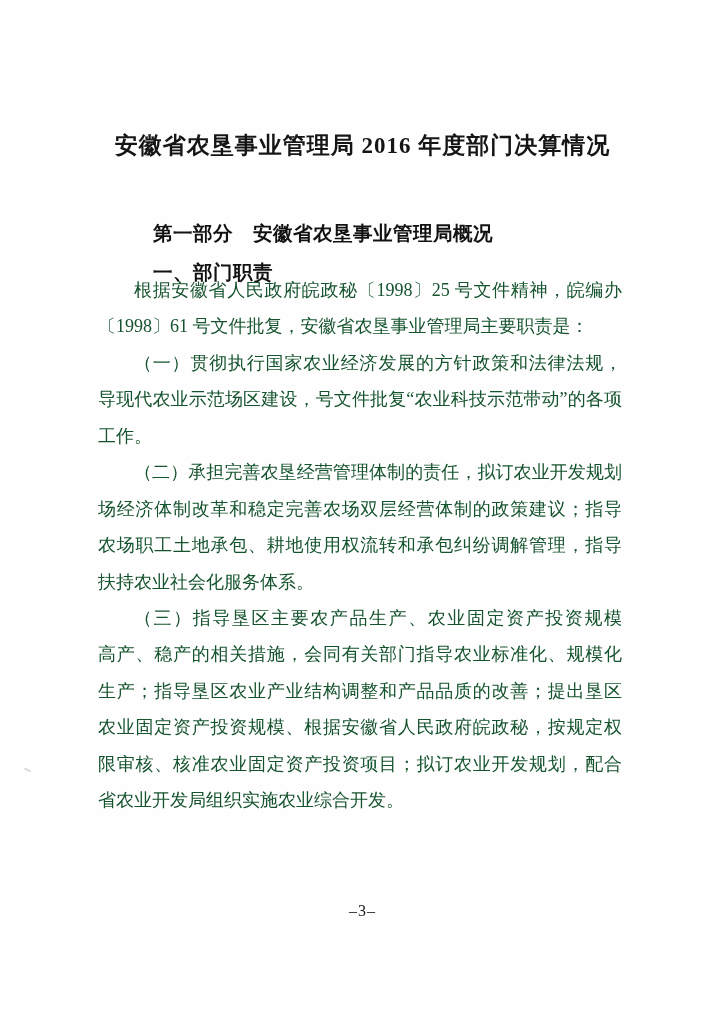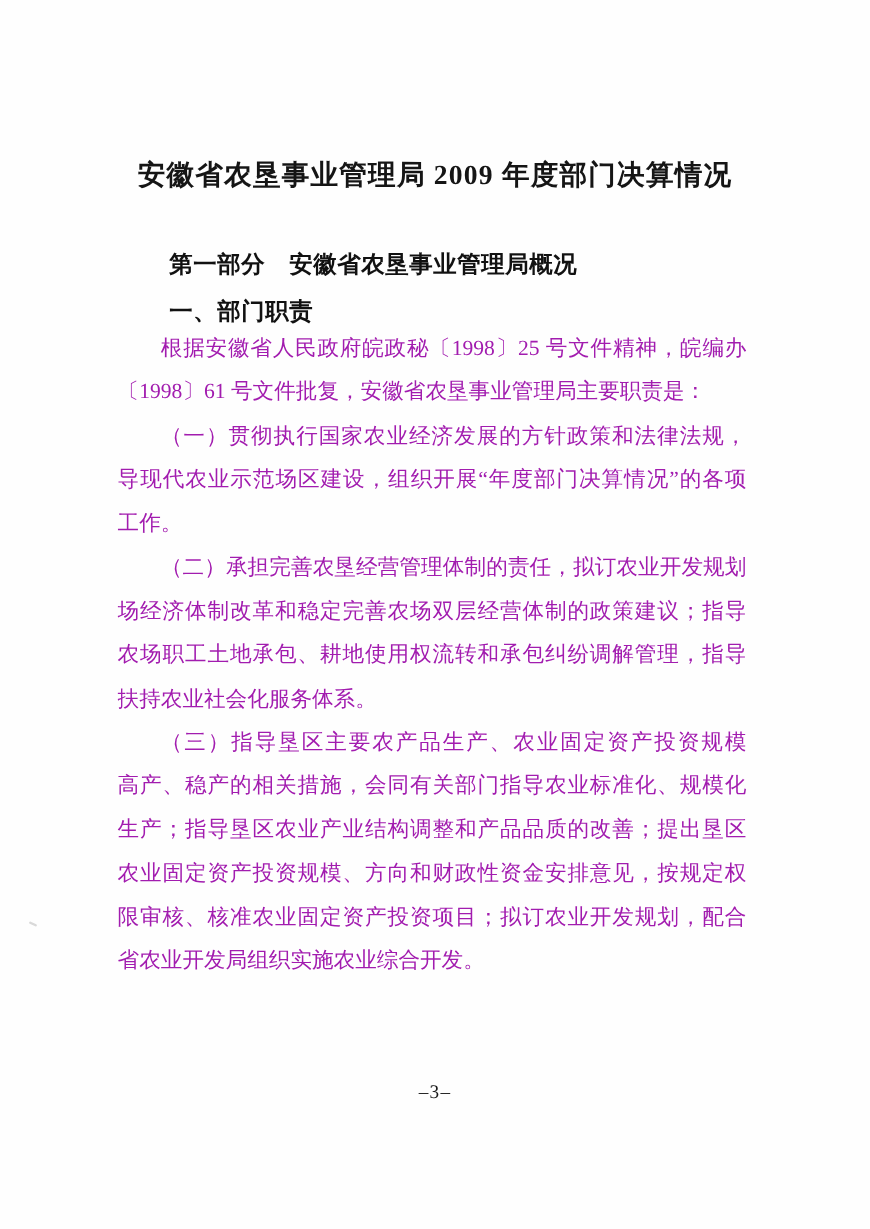--- a/index.html
+++ b/index.html
@@ -21,37 +21,37 @@
     text-align: center;
     font-size: 23px;
     line-height: 32px;
     font-weight: 700;
     letter-spacing: 1px;
     font-family: "Liberation Serif", "DejaVu Serif", serif;
   }
   .heading {
     position: absolute;
     left: 137px;
-    margin: 4px;
+    margin: 16px;
     font-size: 19.5px;
     line-height: 26px;
     font-weight: 700;
     letter-spacing: 0.5px;
     font-family: "Liberation Sans", "DejaVu Sans", sans-serif;
     color: #111;
   }
   .heading-1 { top: 204px; }
   .heading-2 { top: 243px; }
   .body-lines {
     position: absolute;
     left: 98px;
     top: 272px;
     width: 524px;
     font-size: 18px;
-    color: #a21caf;
+    color: #14532d;
   }
   .line {
     height: 36.45px;
     line-height: 36.45px;
     overflow: hidden;
   }
   .line.justify {
     text-align: justify;
     text-align-last: justify;
   }
@@ -76,40 +76,40 @@
     background: #c9c9c9;
     opacity: 0.7;
     transform: rotate(25deg);
     border-radius: 1px;
   }
 </style>
 </head>
 <body>
 
 <div class="page">
-  <h1 class="doc-title">安徽省农垦事业管理局 2009 年度部门决算情况</h1>
+  <h1 class="doc-title">安徽省农垦事业管理局 2016 年度部门决算情况</h1>
 
   <h2 class="heading heading-1">第一部分　安徽省农垦事业管理局概况</h2>
 
   <h3 class="heading heading-2">一、部门职责</h3>
 
   <div class="body-lines" id="body-lines">
       <div class="line indent justify">根据安徽省人民政府皖政秘〔1998〕25 号文件精神，皖编办</div>
       <div class="line">〔1998〕61 号文件批复，安徽省农垦事业管理局主要职责是：</div>
       <div class="line indent justify">（一）贯彻执行国家农业经济发展的方针政策和法律法规，</div>
-      <div class="line justify">导现代农业示范场区建设，组织开展“年度部门决算情况”的各项</div>
+      <div class="line justify">导现代农业示范场区建设，号文件批复“农业科技示范带动”的各项</div>
       <div class="line">工作。</div>
       <div class="line indent justify">（二）承担完善农垦经营管理体制的责任，拟订农业开发规划</div>
       <div class="line justify">场经济体制改革和稳定完善农场双层经营体制的政策建议；指导</div>
       <div class="line justify">农场职工土地承包、耕地使用权流转和承包纠纷调解管理，指导</div>
       <div class="line">扶持农业社会化服务体系。</div>
       <div class="line indent justify">（三）指导垦区主要农产品生产、农业固定资产投资规模</div>
       <div class="line justify">高产、稳产的相关措施，会同有关部门指导农业标准化、规模化</div>
       <div class="line justify">生产；指导垦区农业产业结构调整和产品品质的改善；提出垦区</div>
-      <div class="line justify">农业固定资产投资规模、方向和财政性资金安排意见，按规定权</div>
+      <div class="line justify">农业固定资产投资规模、根据安徽省人民政府皖政秘，按规定权</div>
       <div class="line justify">限审核、核准农业固定资产投资项目；拟订农业开发规划，配合</div>
       <div class="line">省农业开发局组织实施农业综合开发。</div>
     </div>
 
   <div class="page-number">–3–</div>
 
   <div class="scan-artifact"></div>
 </div>
 
 </body></html>

